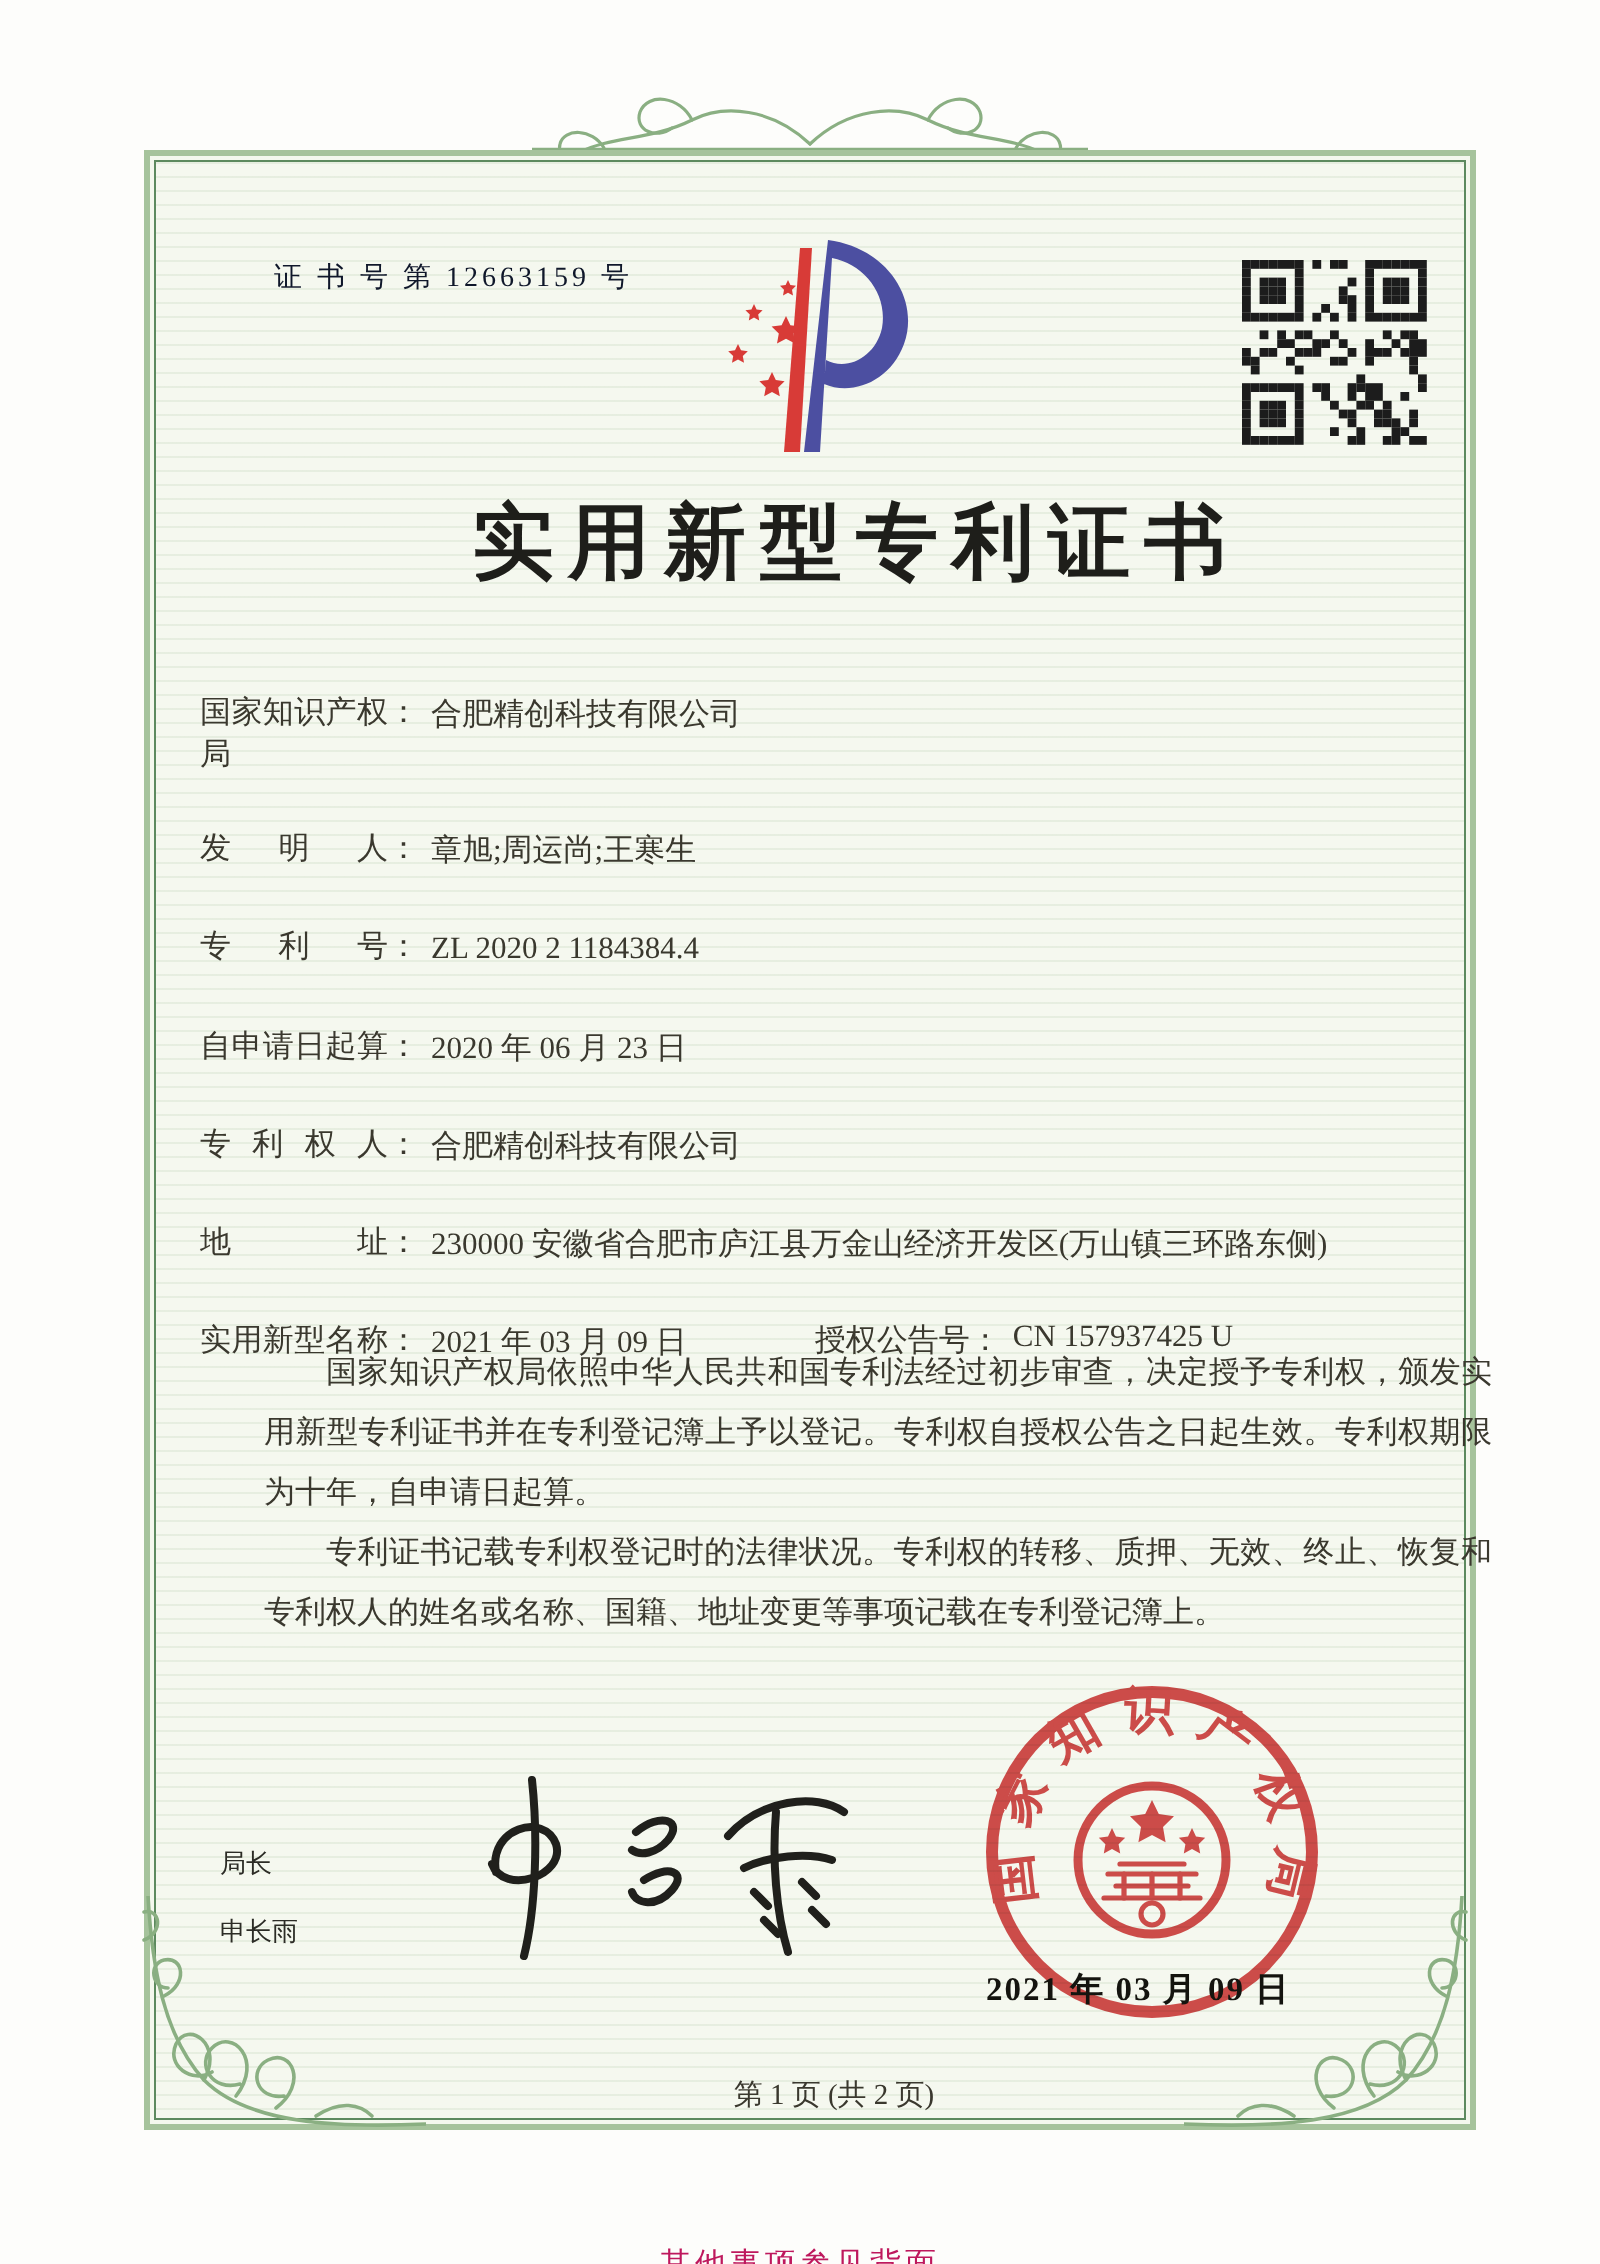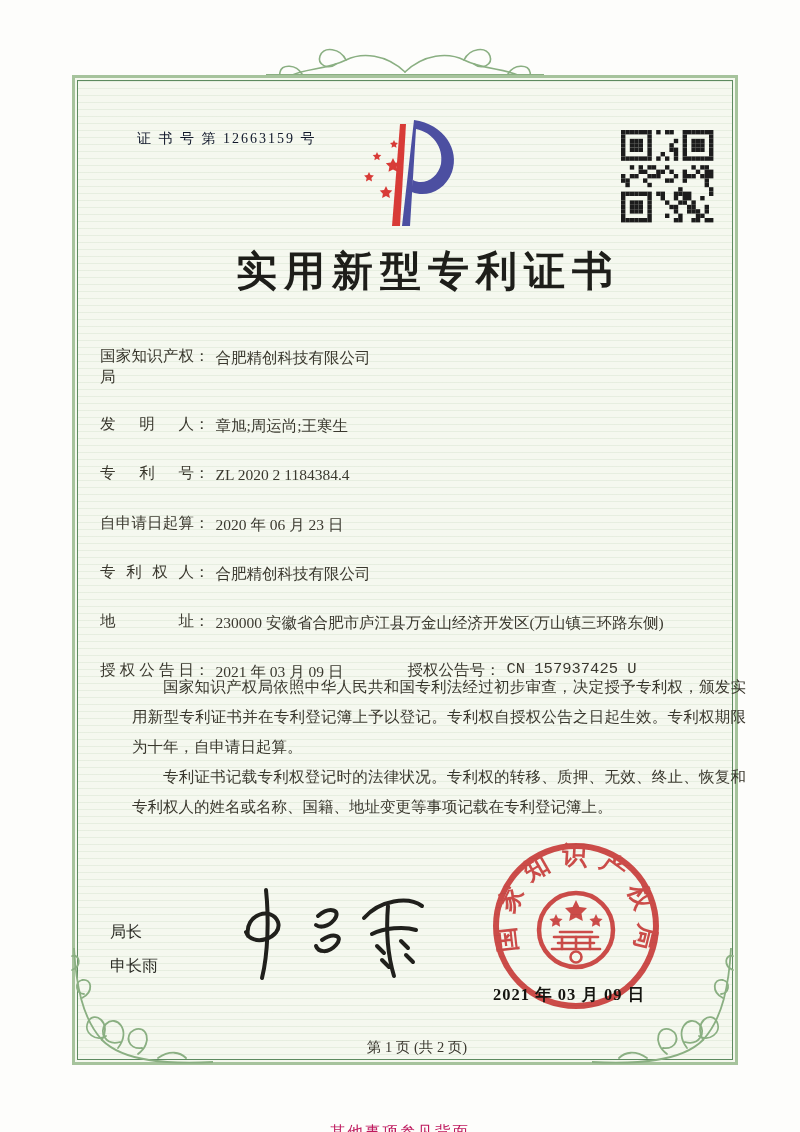--- a/index.html
+++ b/index.html
@@ -28,28 +28,28 @@
     font-size:41px;font-weight:600;letter-spacing:7px;color:#1e1e1a;padding-left:28px;}
 
   .fields{position:absolute;left:100px;top:346px;width:616px;
     font-size:15.5px;color:#3a382e;}
   .field-row{margin-bottom:26px;display:flex;align-items:flex-start;}
   .flabel{display:inline-block;width:94px;text-align:justify;text-align-last:justify;
     flex:0 0 94px;}
   .colon{flex:0 0 auto;margin-right:6px;}
   .fvalue{flex:0 1 auto;max-width:452px;line-height:1.5;}
   .grant-row{margin-bottom:0;}
-  .grant-pair2{margin-left:64px;display:flex;font-family:Liberation Mono, monospace;}
+  .grant-pair2{margin-left:64px;display:flex;}
   .grant-pair2 .flabel2{flex:0 0 auto;}
 
   .paragraphs{position:absolute;left:100px;top:672px;width:614px;
     font-size:15.5px;line-height:30px;color:#3a382e;text-align:justify;margin-left:32px;}
   .paragraphs p{margin:0;text-indent:2em;}
 
-  .signer{position:absolute;left:110px;top:915px;font-size:16px;color:#2c2c26;
+  .signer{position:absolute;left:110px;top:915px;font-size:13px;color:#2c2c26;
     font-family:"Liberation Sans","DejaVu Sans",sans-serif;line-height:34px;}
   .signature{position:absolute;left:222px;top:884px;}
 
   .seal{position:absolute;left:490px;top:840px;mix-blend-mode:multiply;opacity:0.92;}
   .seal-date{position:absolute;left:493px;top:984px;font-size:16.5px;font-weight:600;
     color:#14140f;letter-spacing:1px;}
 
   .page-number{position:absolute;left:17px;top:1038px;width:100%;text-align:center;
     font-size:14.5px;color:#3a382e;}
   .back-note{position:absolute;left:0;top:1122px;width:100%;text-align:center;
@@ -338,21 +338,21 @@
       <span class="flabel">专利权人</span>
         <span class="colon">：</span>
       <span class="fvalue">合肥精创科技有限公司</span>
     </div>
     <div class="field-row">
       <span class="flabel">地址</span>
         <span class="colon">：</span>
       <span class="fvalue">230000 安徽省合肥市庐江县万金山经济开发区(万山镇三环路东侧)</span>
     </div>
     <div class="field-row grant-row">
-      <span class="flabel">授权公告日</span>
+      <span class="flabel">实用新型名称</span>
         <span class="colon">：</span>
       <span class="fvalue">2021 年 03 月 09 日</span>
       <span class="grant-pair2">
         <span class="flabel2">授权公告号</span>
           <span class="colon">：</span>
         <span>CN 157937425 U</span>
       </span>
     </div>
   </div>
 

